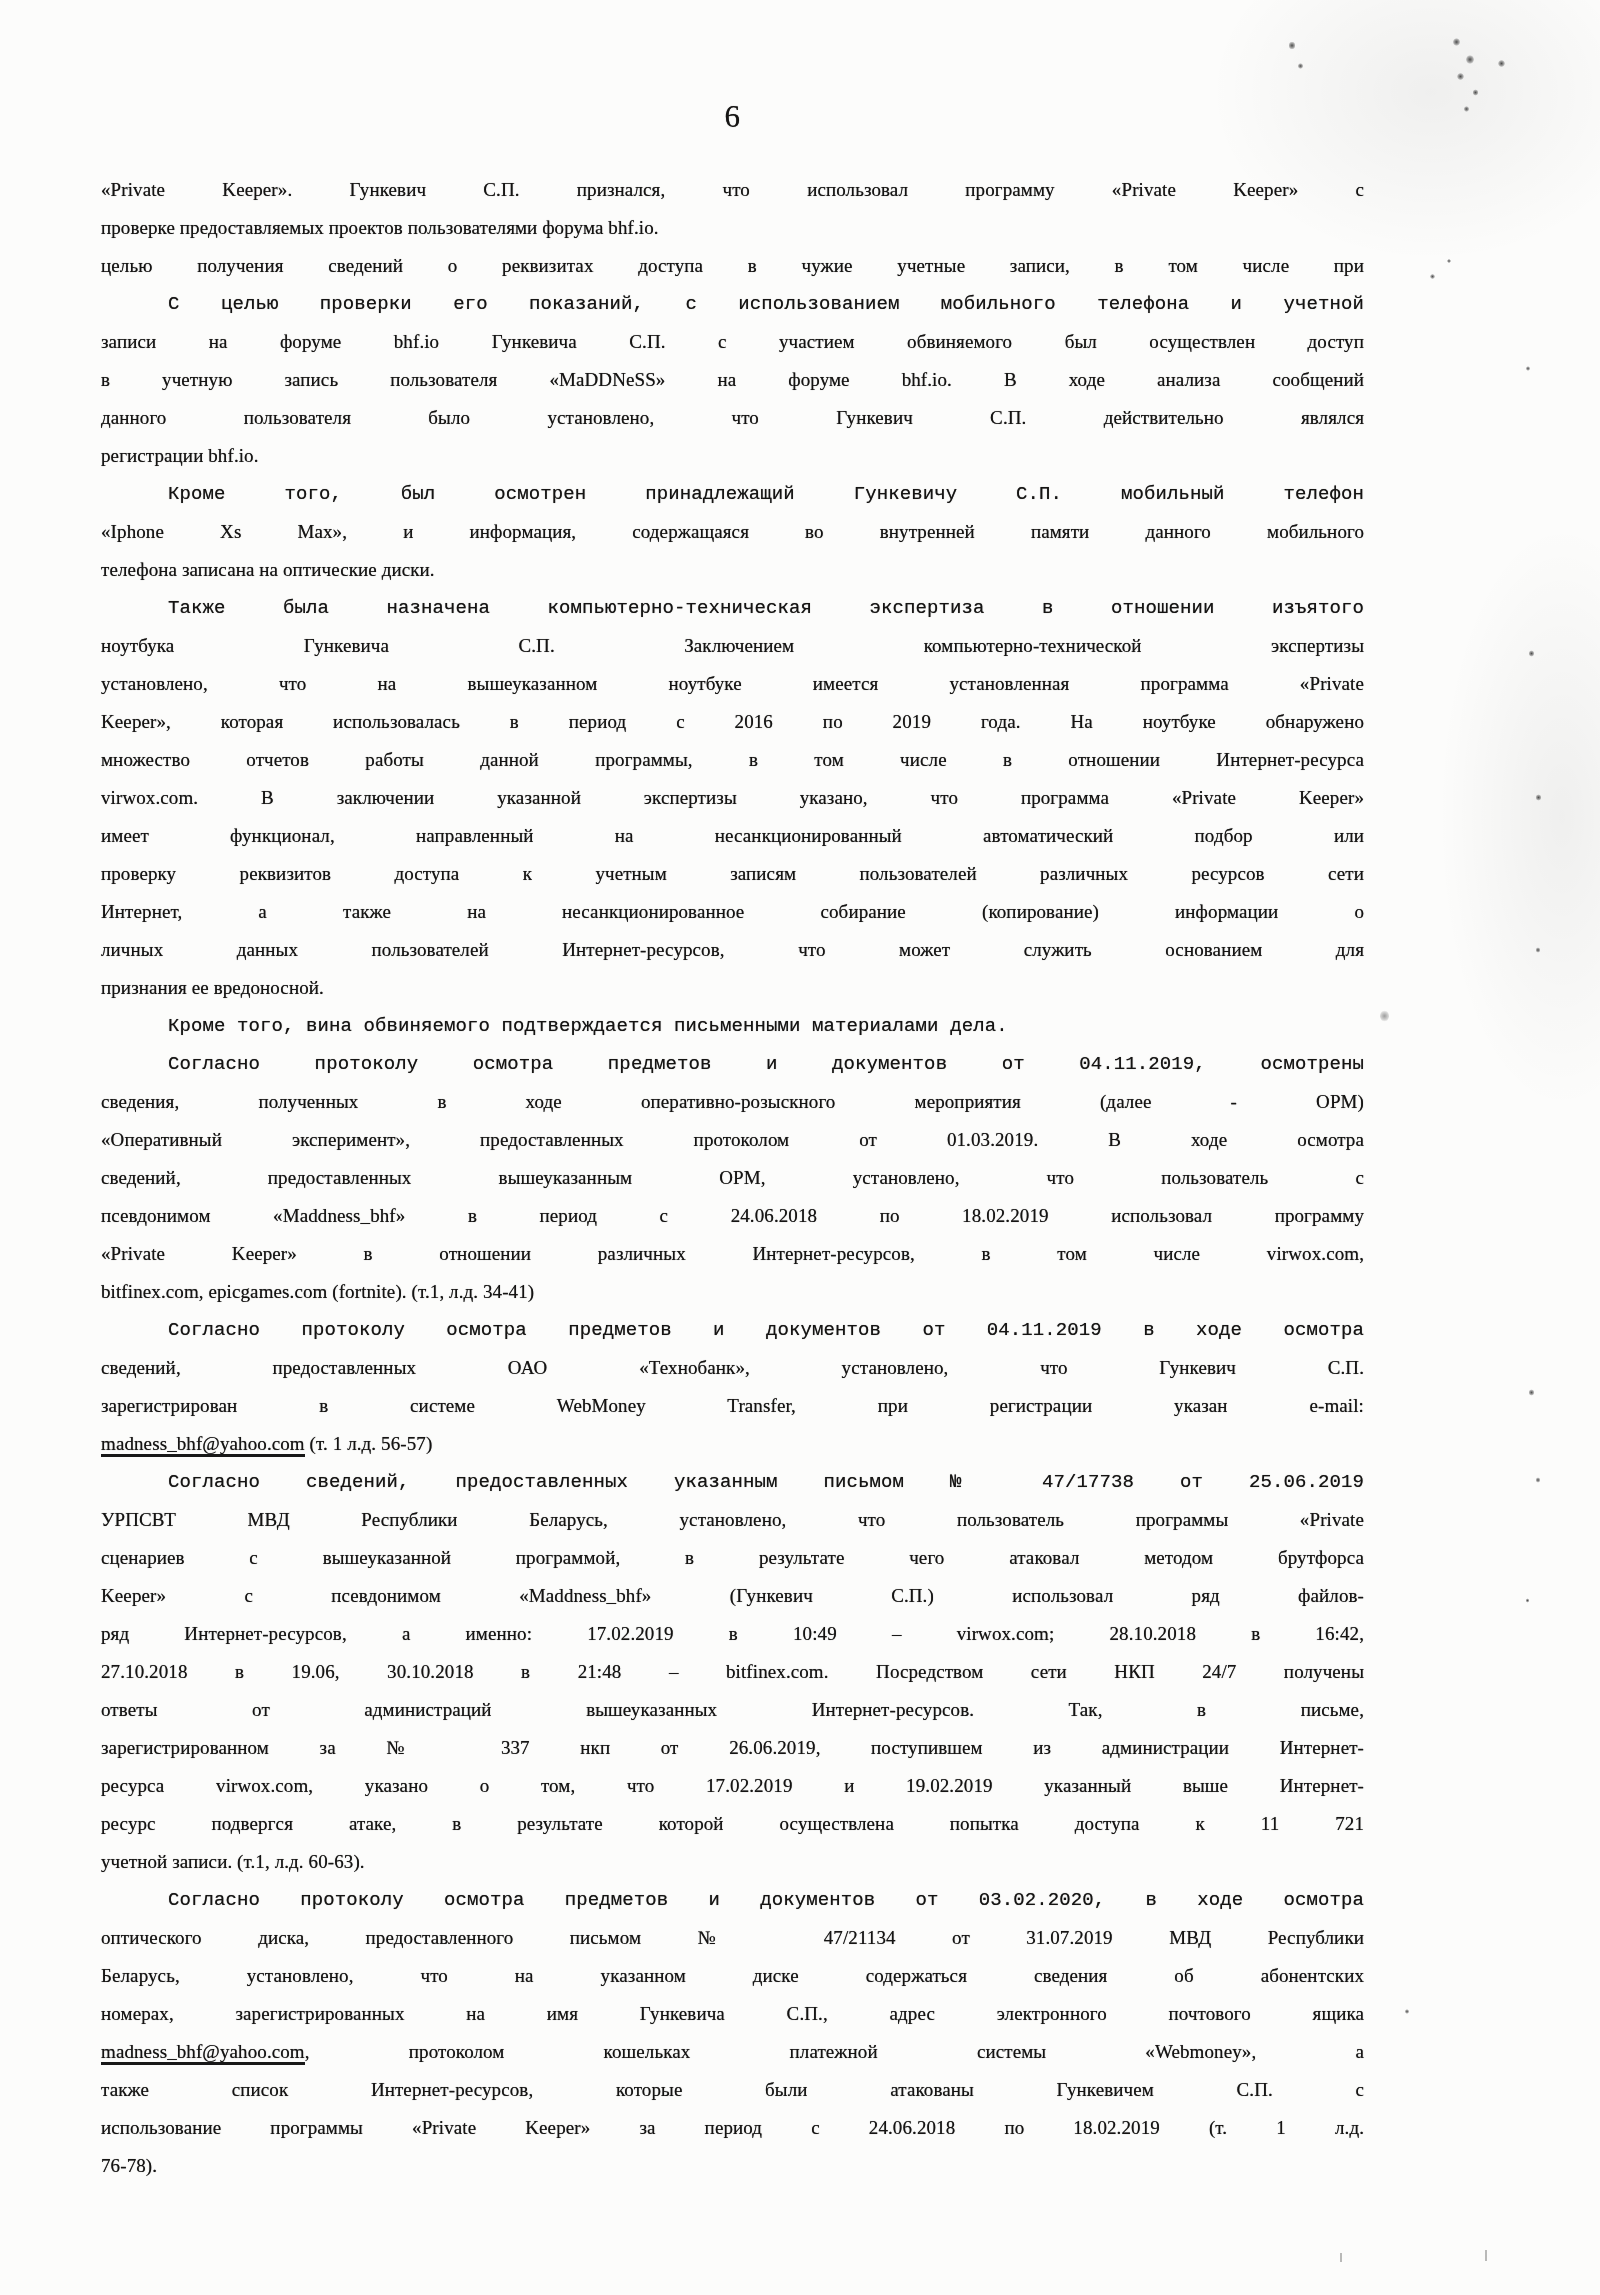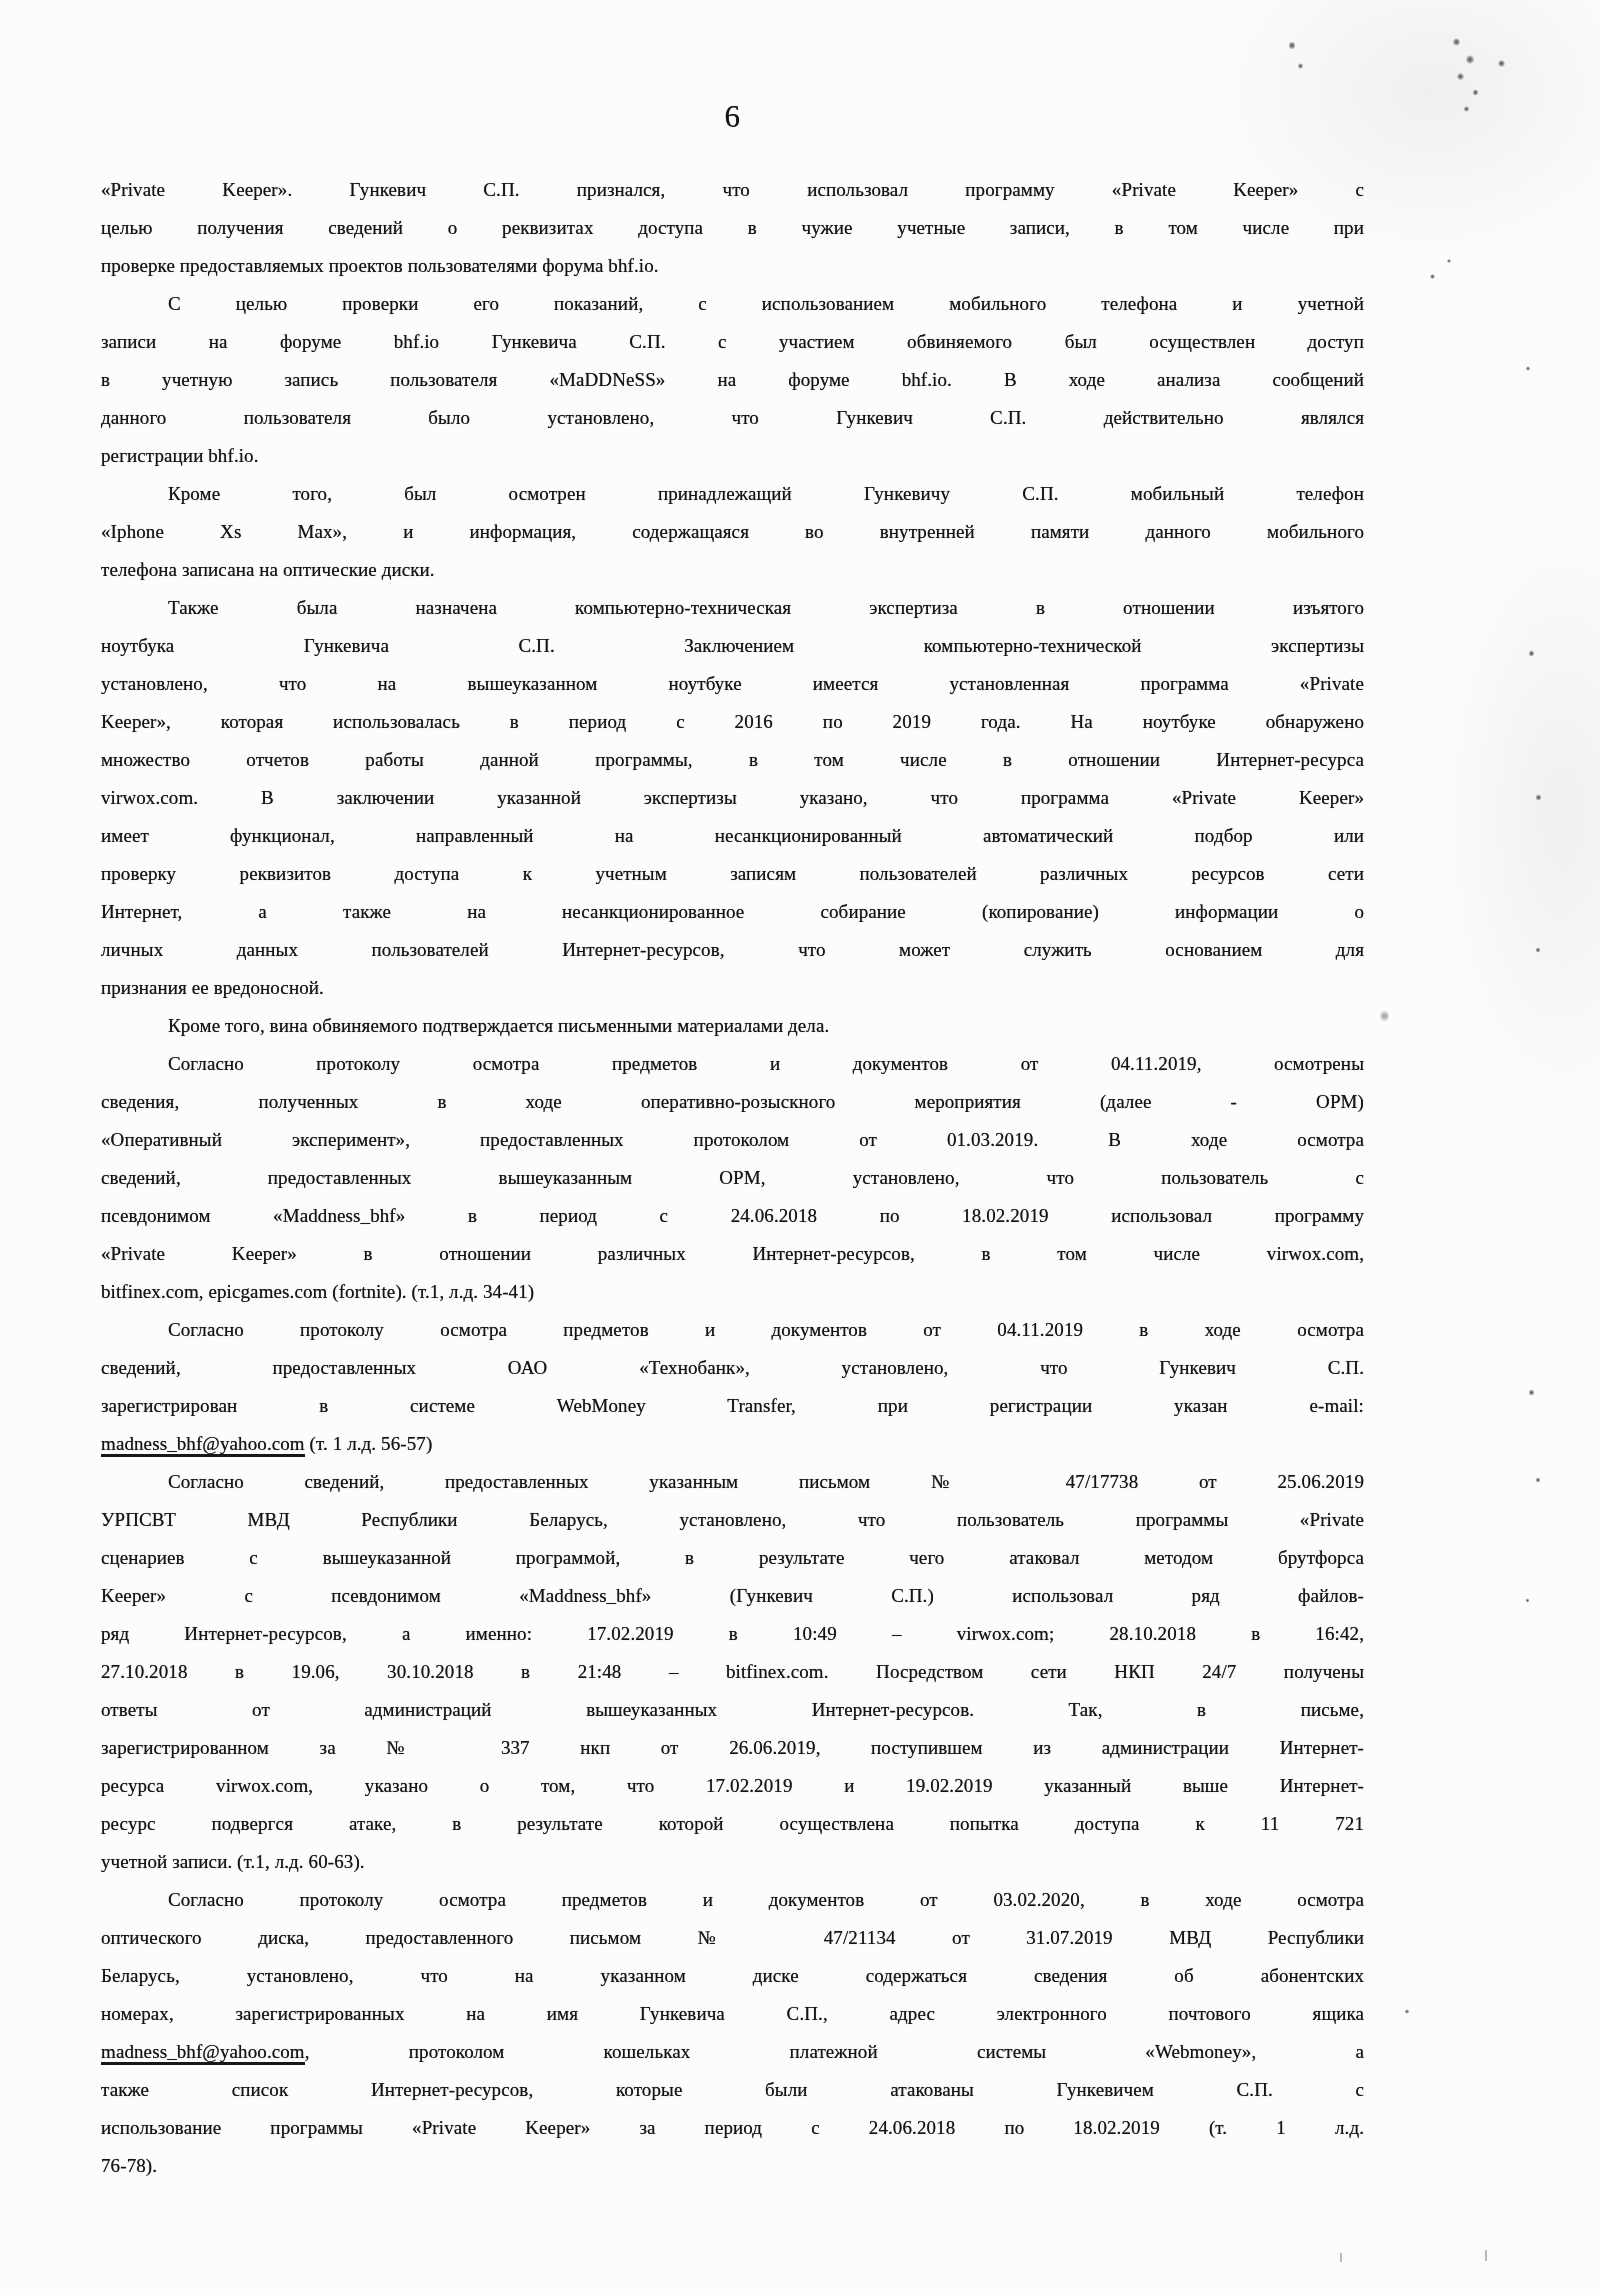--- a/index.html
+++ b/index.html
@@ -34,21 +34,21 @@
   }
   .para { margin: 0; }
   .line {
     white-space: normal;
     text-align: justify;
     text-align-last: justify;
     height: 38px;
     overflow: visible;
   }
   .line.last { text-align-last: left; }
-  .line.indent { text-indent: 67px; }
+  .line.indent { text-indent: 67px; font-family: Liberation Mono, monospace; }
   .u {
     border-bottom: 3.9px solid #181818;
     padding-bottom: 0;
   }
   
   .speck {
     position: absolute;
     border-radius: 50%;
     background: radial-gradient(circle, rgba(35,35,35,.8) 0%, rgba(70,70,70,.35) 55%, rgba(120,120,120,0) 75%);
   }
@@ -69,22 +69,22 @@
 
   <div class="smudge" style="left:1209px; top:-78px; width:444px; height:340px;"></div>
   <div class="smudge" style="left:1438px; top:523px; width:248px; height:588px;"></div>
 
   <div class="pagenum">6</div>
 
   <div class="content">
 
     <div class="para">
       <div class="line">«Private Keeper». Гункевич С.П. признался, что использовал программу «Private Keeper» с</div>
+      <div class="line last">проверке предоставляемых проектов пользователями форума bhf.io.</div>
       <div class="line">целью получения сведений о реквизитах доступа в чужие учетные записи, в том числе при</div>
-      <div class="line last">проверке предоставляемых проектов пользователями форума bhf.io.</div>
     </div>
 
     <div class="para">
       <div class="line indent">С целью проверки его показаний, с использованием мобильного телефона и учетной</div>
       <div class="line">записи на форуме bhf.io Гункевича С.П. с участием обвиняемого был осуществлен доступ</div>
       <div class="line">в учетную запись пользователя «MaDDNeSS» на форуме bhf.io. В ходе анализа сообщений</div>
       <div class="line">данного пользователя было установлено, что Гункевич С.П. действительно являлся</div>
       <div class="line last">регистрации bhf.io.</div>
     </div>
 

